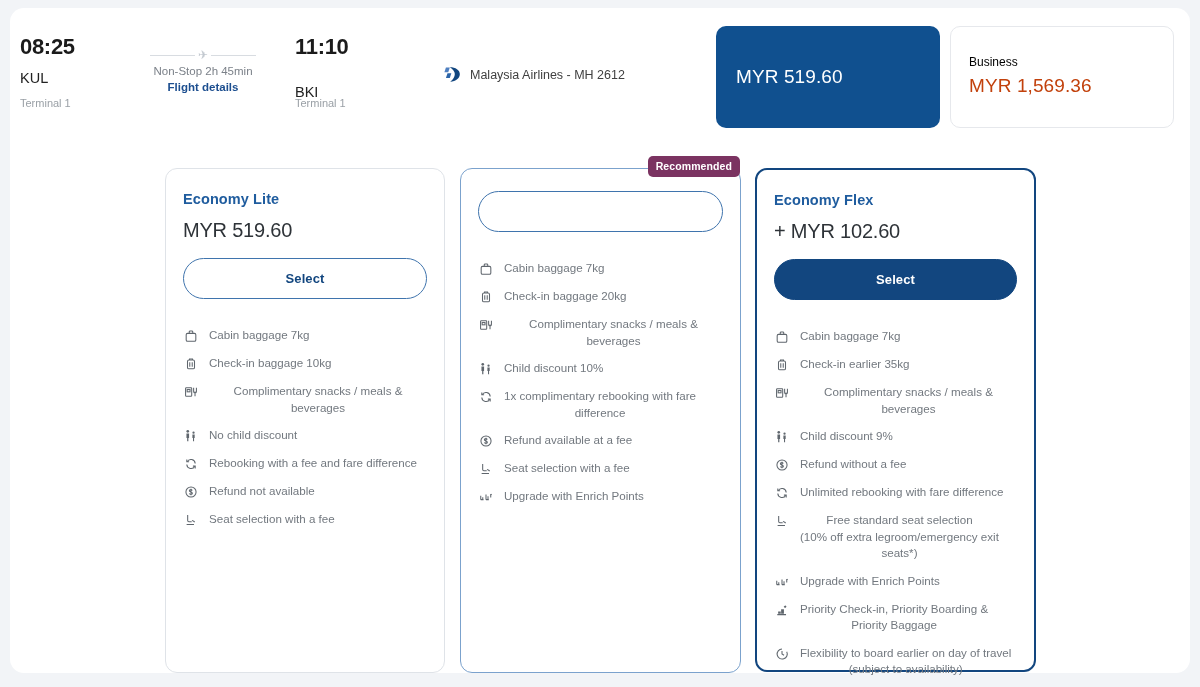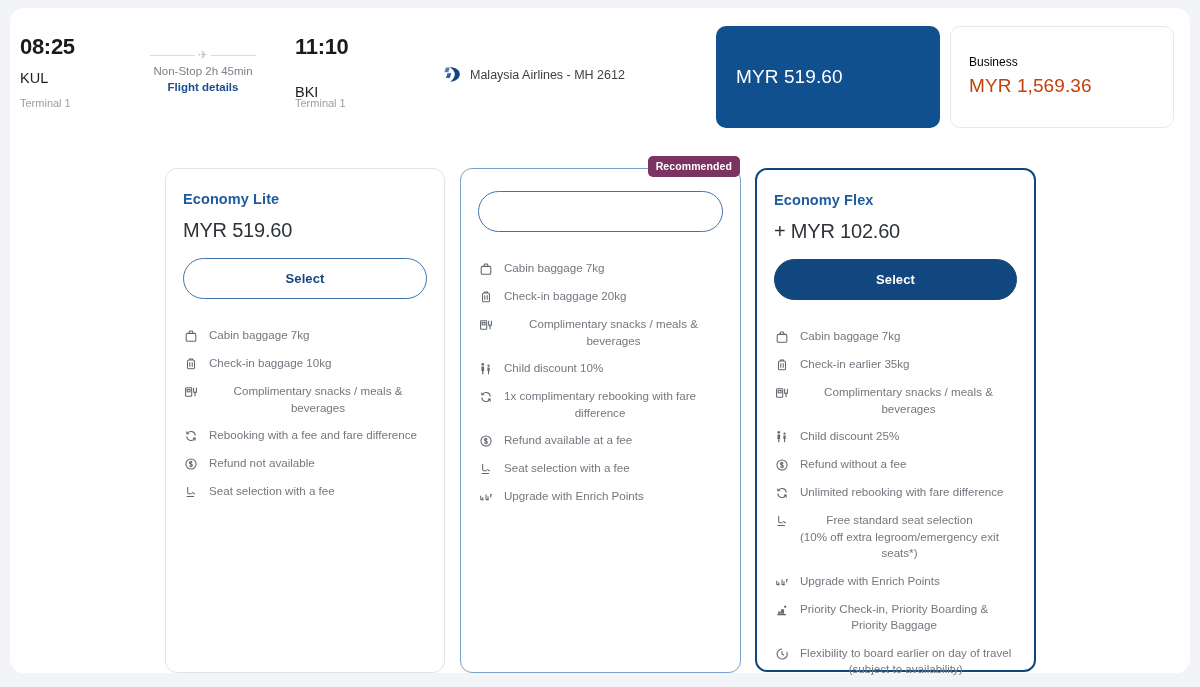--- a/index.html
+++ b/index.html
@@ -333,20 +333,31 @@
             <span class="feature-icon">
               <svg width="14" height="14" viewBox="0 0 16 16" fill="none" stroke="currentColor" stroke-width="1.2">
                 <rect x="1.8" y="3.2" width="7" height="9.6" rx="0.8"></rect>
                 <rect x="3.6" y="5.2" width="3.3" height="2.6"></rect>
                 <path d="M11 3.2v4.2a1.6 1.6 0 003.2 0V3.2M12.6 7.4v5.4"></path>
               </svg>
             </span>
             <span class="feature-text">Complimentary snacks / meals &amp; beverages</span>
           </li>
 
+          <li class="feature-item">
+            <span class="feature-icon">
+              <svg width="14" height="14" viewBox="0 0 16 16" fill="currentColor">
+                <circle cx="4.3" cy="2.7" r="1.5"></circle>
+                <path d="M2.8 5h3v5.4H5V14H3.6v-3.6H2.8z"></path>
+                <circle cx="10.9" cy="4.2" r="1.3"></circle>
+                <path d="M9.6 6.2h2.6v4.2h-.7V14h-1.2v-3.6h-.7z"></path>
+              </svg>
+            </span>
+            <span class="feature-text">No child discount</span>
+          </li>
 
           <li class="feature-item">
             <span class="feature-icon">
               <svg width="14" height="14" viewBox="0 0 16 16" fill="none" stroke="currentColor" stroke-width="1.2">
                 <path d="M12.8 7.4A4.9 4.9 0 003.6 5.4"></path>
                 <path d="M3.2 8.6a4.9 4.9 0 009.2 2"></path>
                 <path d="M3.2 2.9v2.6h2.6M12.8 13v-2.6h-2.6"></path>
               </svg>
             </span>
             <span class="feature-text">Rebooking  with a fee and fare difference</span>
@@ -514,21 +525,21 @@
 
           <li class="feature-item">
             <span class="feature-icon">
               <svg width="14" height="14" viewBox="0 0 16 16" fill="currentColor">
                 <circle cx="4.3" cy="2.7" r="1.5"></circle>
                 <path d="M2.8 5h3v5.4H5V14H3.6v-3.6H2.8z"></path>
                 <circle cx="10.9" cy="4.2" r="1.3"></circle>
                 <path d="M9.6 6.2h2.6v4.2h-.7V14h-1.2v-3.6h-.7z"></path>
               </svg>
             </span>
-            <span class="feature-text">Child discount  25%</span>
+            <span class="feature-text">Child discount  9%</span>
           </li>
 
           <li class="feature-item">
             <span class="feature-icon">
               <svg width="14" height="14" viewBox="0 0 16 16" fill="none" stroke="currentColor" stroke-width="1.2">
                 <circle cx="8" cy="8" r="5.8"></circle>
                 <path d="M9.5 6.2c-.4-.6-1-.9-1.7-.9-1 0-1.7.5-1.7 1.3 0 1.8 3.5.9 3.5 2.7 0 .8-.8 1.4-1.8 1.4-.8 0-1.4-.3-1.8-.9M8 4.3v7.4"></path>
               </svg>
             </span>
             <span class="feature-text">Refund  without a fee</span>

